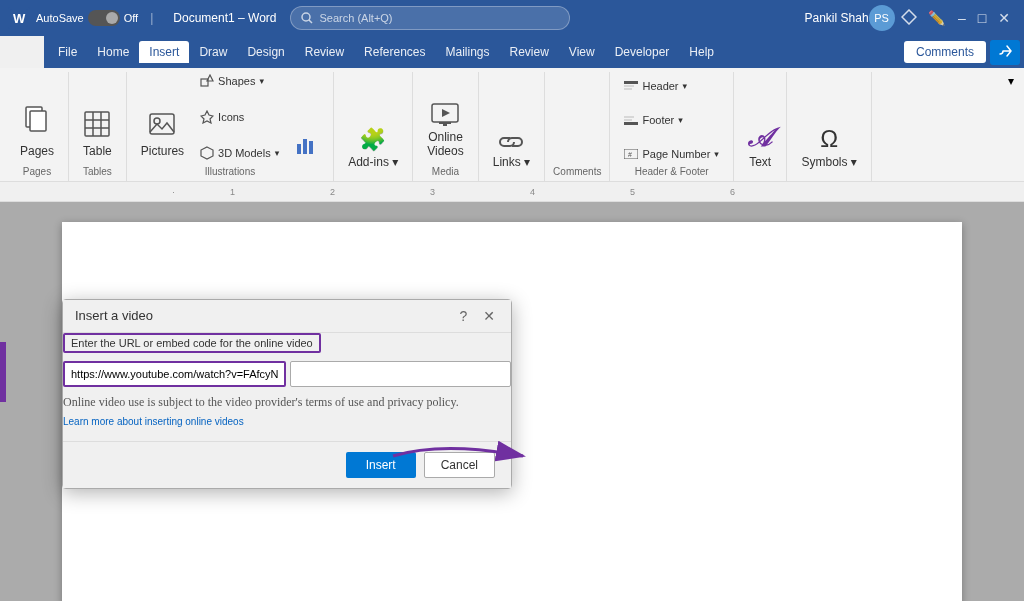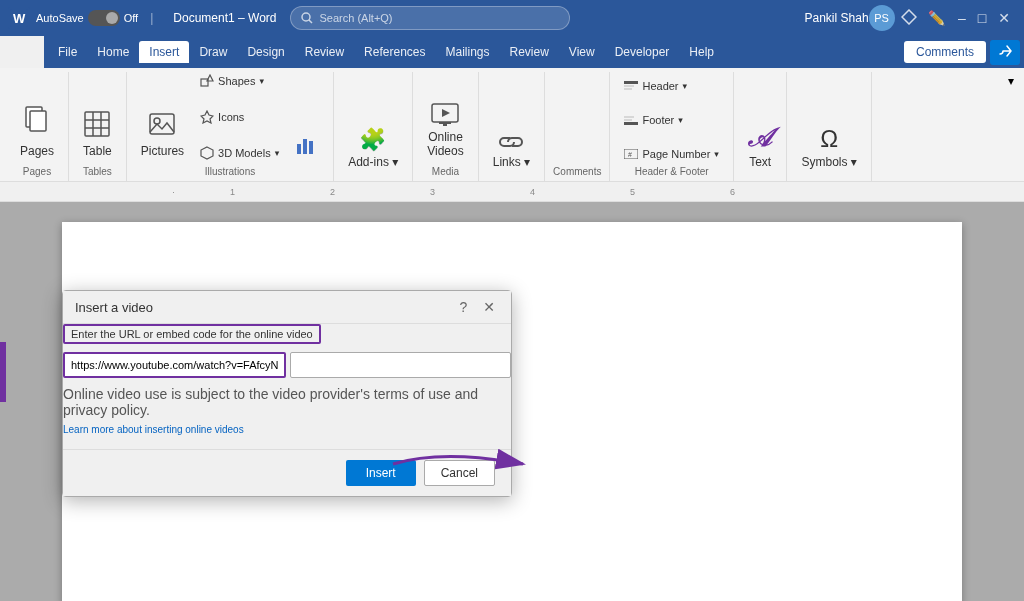--- a/index.html
+++ b/index.html
@@ -124,21 +124,21 @@
     }
     .dialog-input-row { display: flex; gap: 4px; margin-bottom: 8px; margin-top: 4px; }
     .dialog-input-url {
       flex: 1; height: 26px; border: 2px solid #7030a0; padding: 0 6px; font-size: 11px;
       background: white; border-radius: 2px;
     }
     .dialog-input-plain {
       flex: 1; height: 26px; border: 1px solid #aaa; padding: 0 6px; font-size: 11px;
       background: white; border-radius: 2px;
     }
-    .dialog-terms { font-size: 14px; color: #555; margin-bottom: 6px; }
+    .dialog-terms { font-size: 12px; color: #555; margin-bottom: 6px; font-family: Liberation Serif, serif; }
     .dialog-link { color: #0563c1; cursor: pointer; font-size: 10px; display: block; margin-bottom: 14px; }
     .dialog-footer { display: flex; justify-content: flex-end; gap: 8px; border-top: 1px solid #ddd; padding: 10px 16px; background: #f0f0f0; }
     .btn-insert { background: #0078d4; color: white; border: none; padding: 5px 20px; font-size: 12px; cursor: pointer; border-radius: 2px; }
     .btn-cancel { background: white; color: #333; border: 1px solid #aaa; padding: 5px 16px; font-size: 12px; cursor: pointer; border-radius: 2px; }
   </style>
 </head>
 <body>
 
 <div class="title-bar">
   <div class="word-logo">

